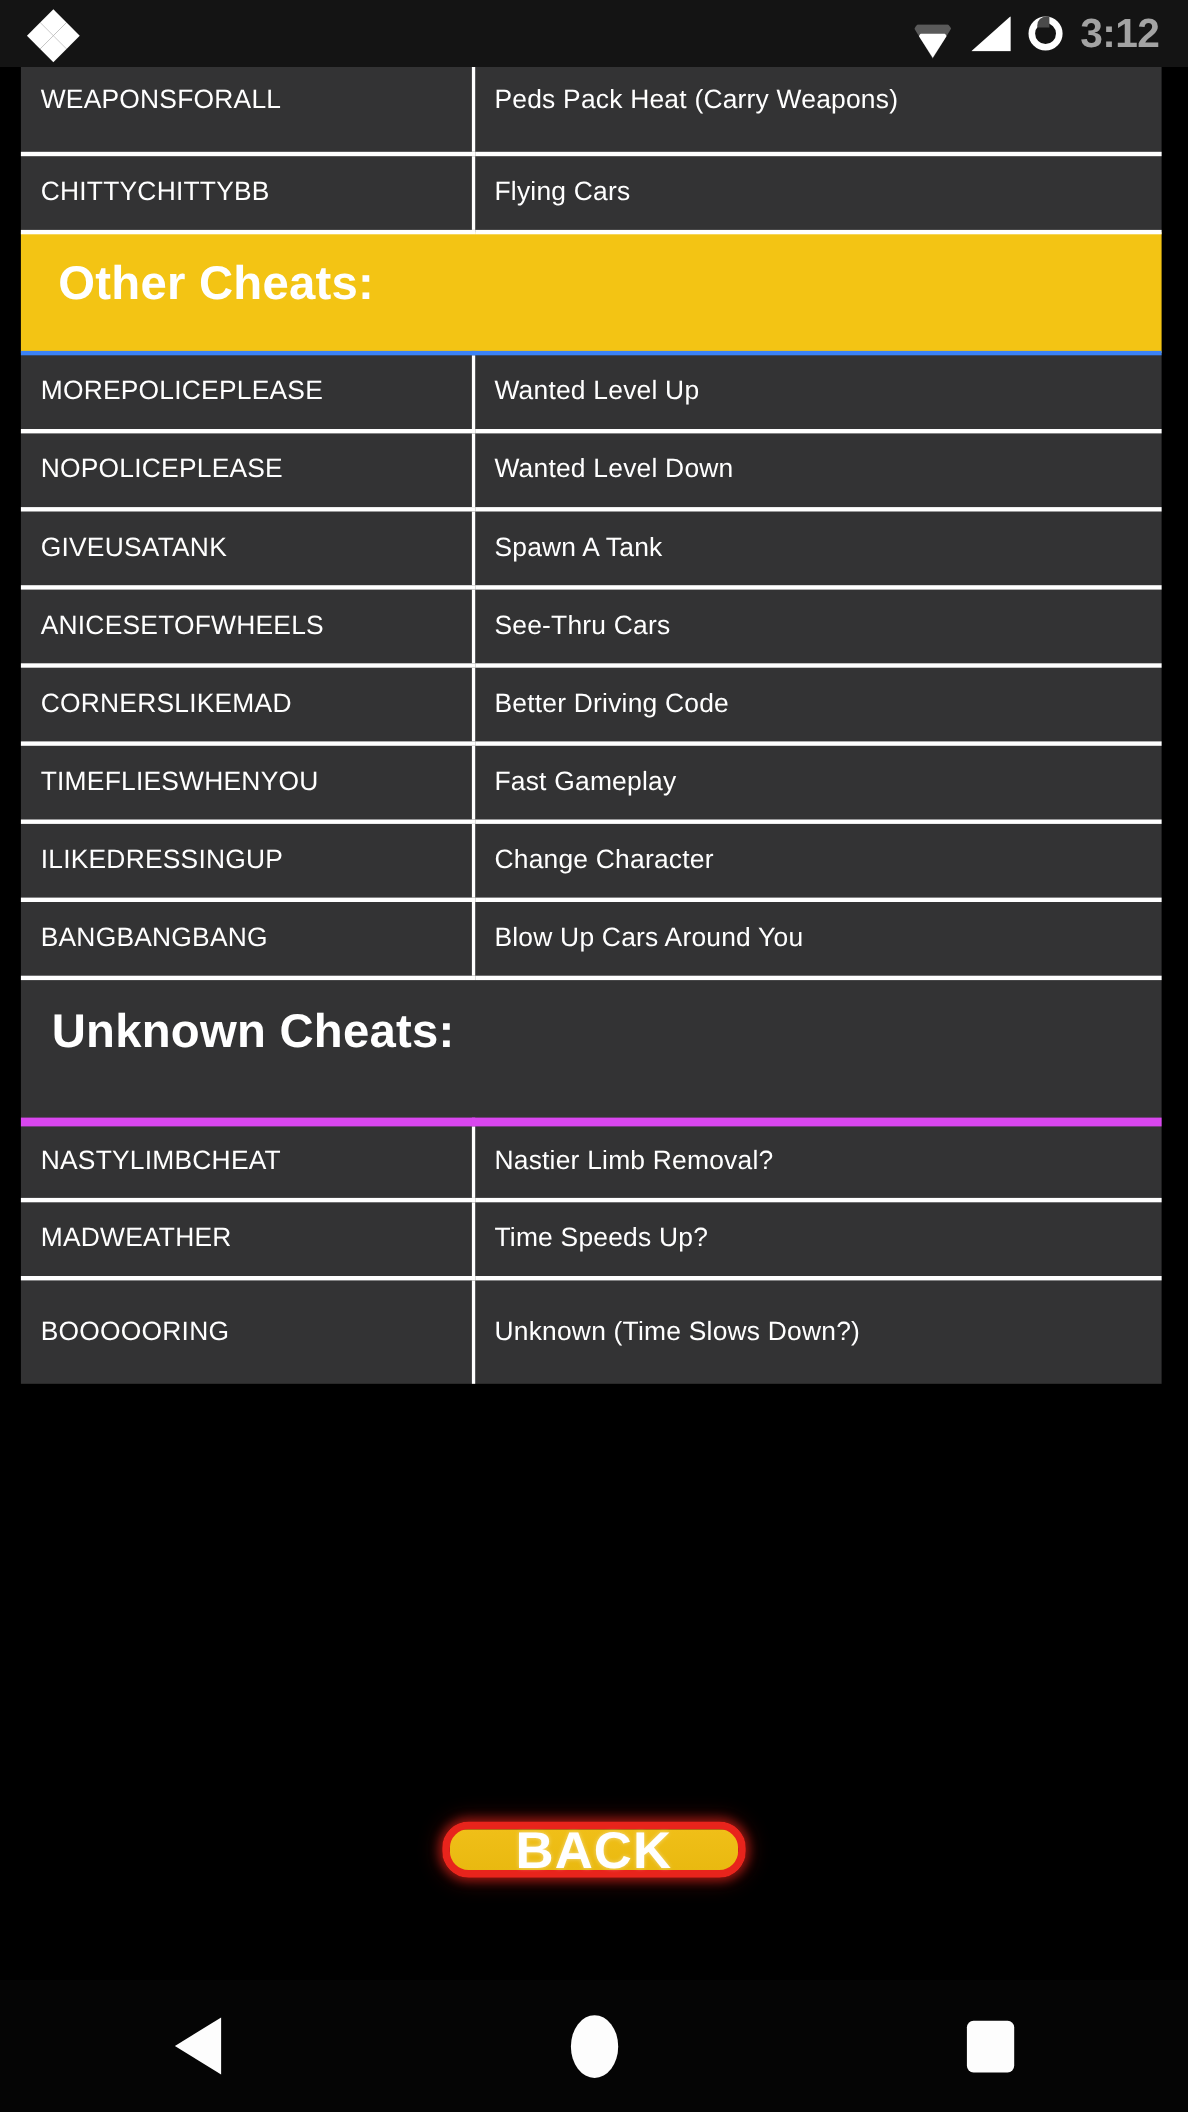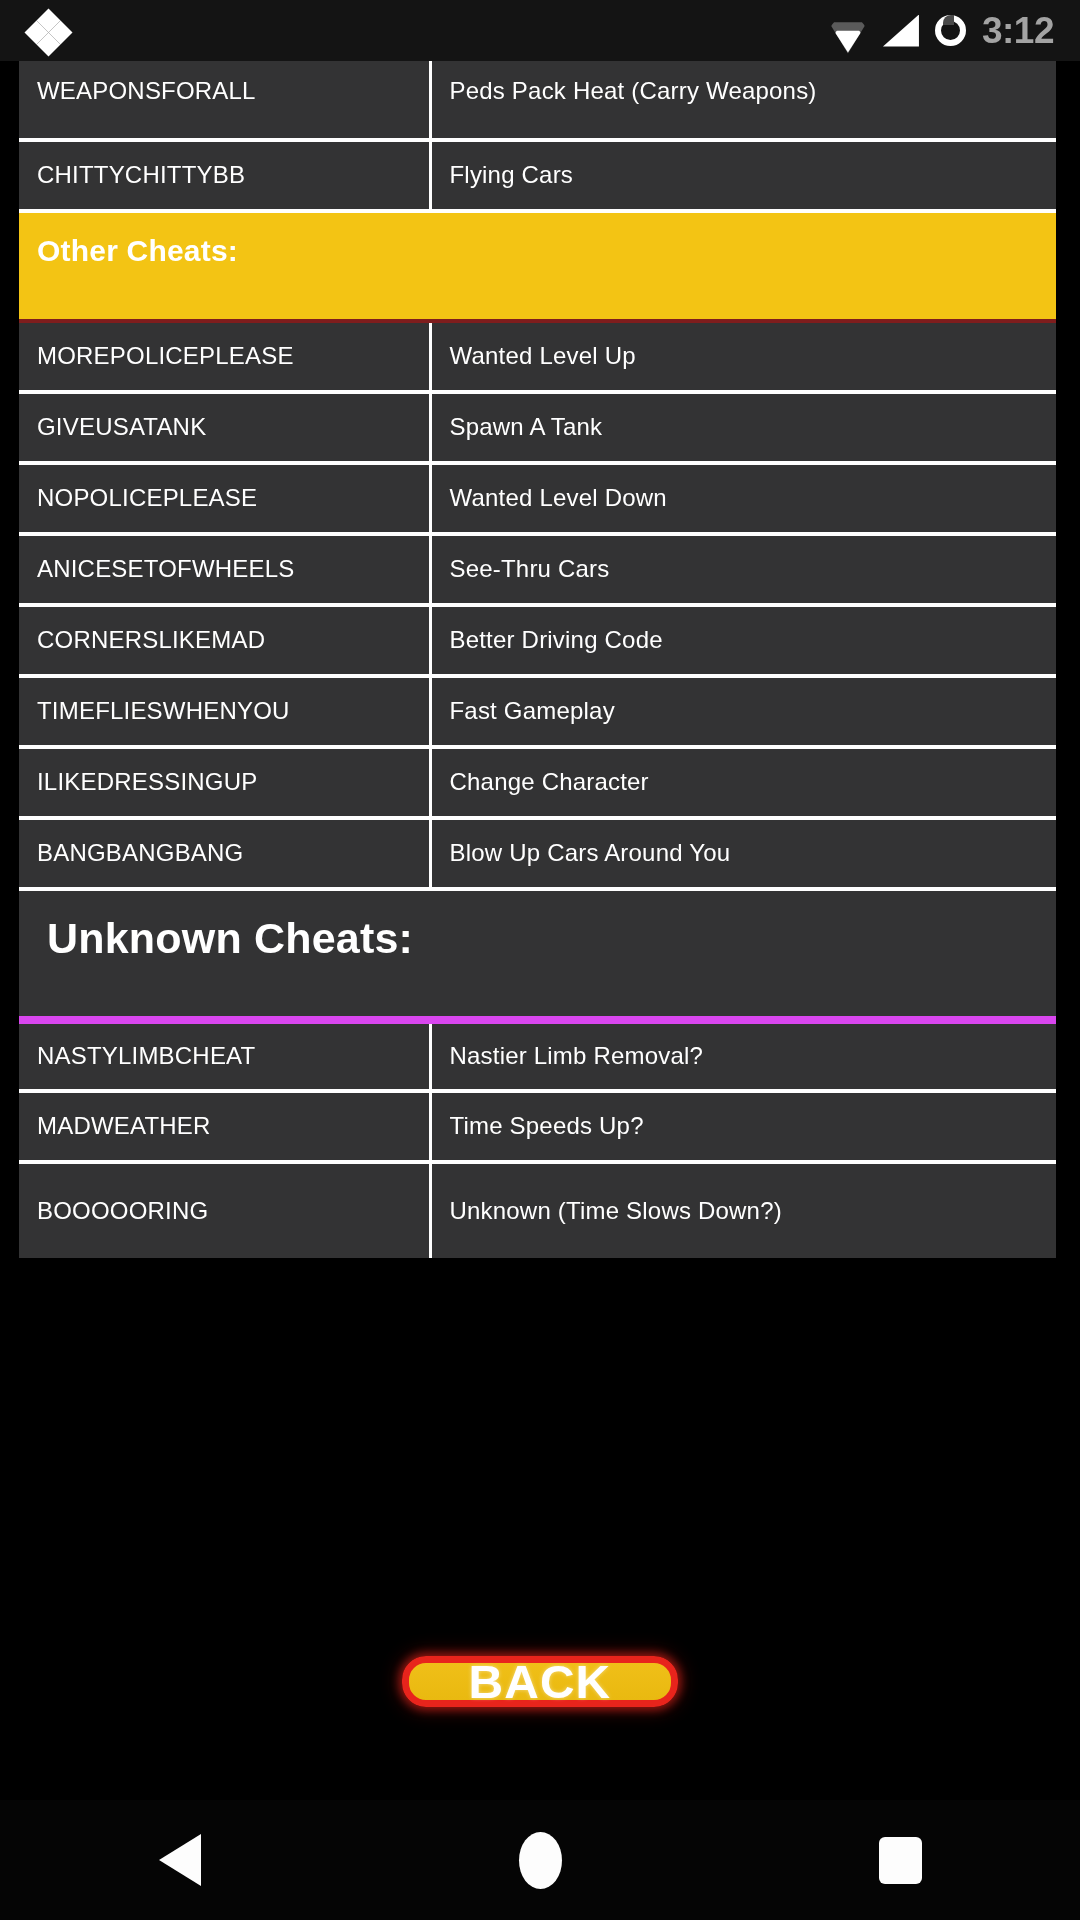--- a/index.html
+++ b/index.html
@@ -91,24 +91,24 @@
     line-height:1.18;
     letter-spacing:0.2px;
   }
   .cheat-table td.desc{ border-right:none; }
   .cheat-table tr.data-row td{ height:71px; }
 
   
   tr.section-yellow td{
     background:#f3c414;
     border-right:none;
-    border-bottom:4px solid #7f1d1d;
-    font-size:30px;
+    border-bottom:4px solid #3b82f6;
+    font-size:43px;
     font-weight:bold;
-    padding:20px 18px;
+    padding:20px 34px;
     height:110px;
     vertical-align:top;
   }
   tr.section-dark td{
     background:#333334;
     border-right:none;
     border-bottom:8px solid #d946ef;
     font-size:43px;
     font-weight:bold;
     padding:22px 28px;
@@ -209,26 +209,26 @@
           <td class="desc">Flying Cars</td>
         </tr>
         <tr class="section-yellow">
           <td colspan="2">Other Cheats:</td>
         </tr>
         <tr class="data-row">
           <td class="code" style="width: 411px;">MOREPOLICEPLEASE</td>
           <td class="desc">Wanted Level Up</td>
         </tr>
         <tr class="data-row">
+          <td class="code" style="width: 411px;">NOPOLICEPLEASE</td>
+          <td class="desc">Wanted Level Down</td>
+        </tr>
+        <tr class="data-row">
           <td class="code" style="width: 411px;">GIVEUSATANK</td>
           <td class="desc">Spawn A Tank</td>
-        </tr>
-        <tr class="data-row">
-          <td class="code" style="width: 411px;">NOPOLICEPLEASE</td>
-          <td class="desc">Wanted Level Down</td>
         </tr>
         <tr class="data-row">
           <td class="code" style="width: 411px;">ANICESETOFWHEELS</td>
           <td class="desc">See-Thru Cars</td>
         </tr>
         <tr class="data-row">
           <td class="code" style="width: 411px;">CORNERSLIKEMAD</td>
           <td class="desc">Better Driving Code</td>
         </tr>
         <tr class="data-row">

